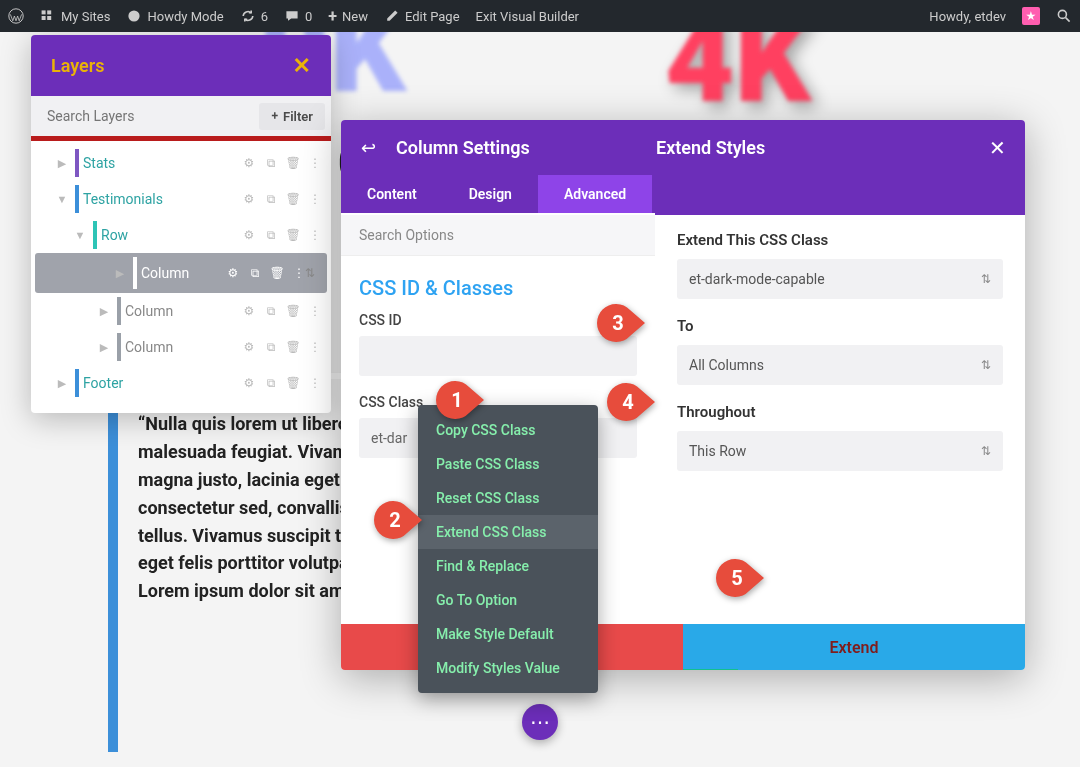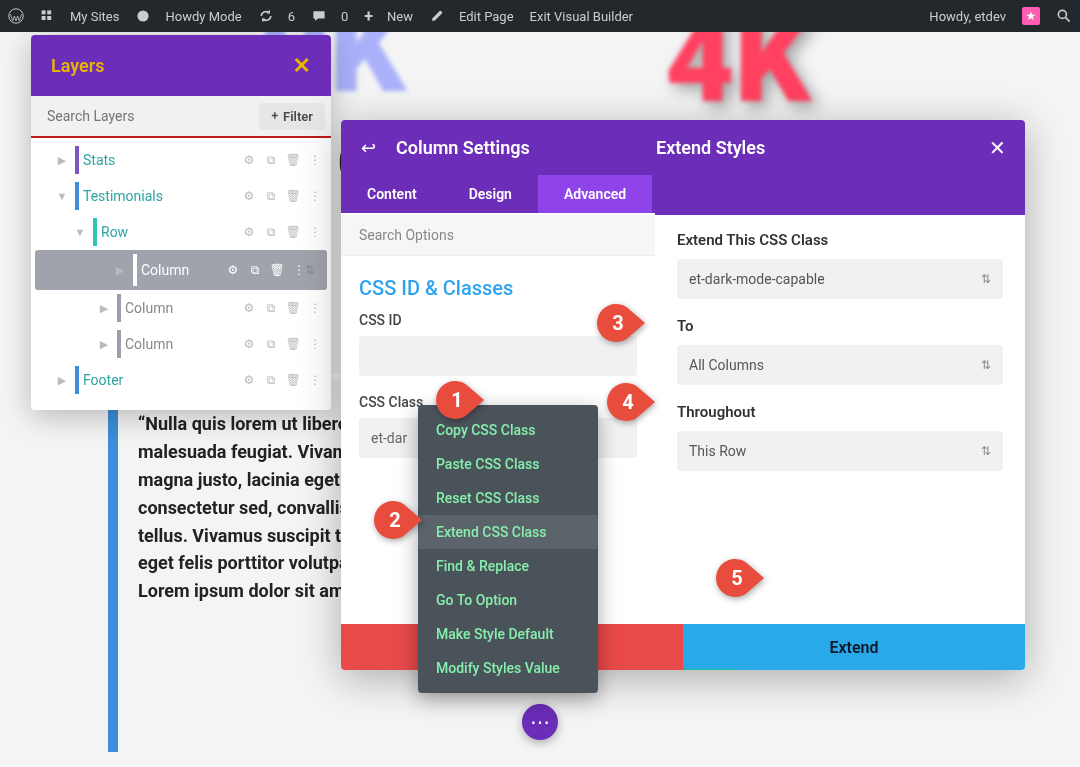--- a/index.html
+++ b/index.html
@@ -3,28 +3,28 @@
 <meta charset="utf-8">
 <style>
 *{box-sizing:border-box;margin:0;padding:0;font-family:-apple-system,BlinkMacSystemFont,"Segoe UI",Roboto,sans-serif}
 body{width:1080px;height:767px;overflow:hidden;background:#f4f4f4;position:relative}
 .bg-text{position:absolute;font-size:120px;font-weight:900;filter:blur(2px)}
 .bg-text.blue{color:#7986ff;left:260px;top:-20px;opacity:.6}
 .bg-text.red{color:#ff4060;left:665px;top:-10px;text-shadow:6px 6px 15px rgba(0,0,0,.35)}
 .bg-divider{position:absolute;left:110px;top:372px;width:860px;height:7px;background:#fff;border-top:1px solid rgba(0,0,0,.05)}
 .adminbar{position:absolute;top:0;left:0;right:0;height:32px;background:#23282d;color:#ccc;display:flex;align-items:center;font-size:13px;z-index:100}
 .adminbar .left{display:flex;align-items:center;gap:0}
-.adminbar .item{display:flex;align-items:center;padding:0 8px;height:32px;cursor:pointer;gap:14px}
+.adminbar .item{display:flex;align-items:center;padding:0 8px;height:32px;cursor:pointer;gap:5px}
 .adminbar .spacer{flex:1}
 .adminbar .pink-sq{width:18px;height:18px;background:#ff5eb0;border-radius:2px;display:flex;align-items:center;justify-content:center;color:#fff;font-size:12px}
 .ico{width:16px;height:16px;display:inline-block}
 .layers{position:absolute;left:31px;top:35px;width:300px;background:#fff;border-radius:4px;box-shadow:0 6px 30px rgba(0,0,0,.25);z-index:50;overflow:hidden}
 .layers-head{background:#6c2eb9;color:#eab308;padding:18px 20px;display:flex;align-items:center;justify-content:space-between;font-size:18px;font-weight:600}
 .layers-head .x{cursor:pointer;font-size:22px}
-.layers-search{display:flex;align-items:center;background:#f1f1f3;border-bottom:2px solid #b91c1c}
+.layers-search{display:flex;align-items:center;background:#f1f1f3;border-bottom:5px solid #b91c1c}
 .layers-search input{flex:1;border:none;background:transparent;padding:12px 16px;font-size:14px;outline:none;color:#666}
 .layers-search .flt{display:flex;align-items:center;gap:5px;background:#e6e6e9;margin:6px;padding:6px 12px;border-radius:3px;font-size:13px;color:#4a4a4a;cursor:pointer;font-weight:600}
 .tree{padding:4px 0 12px}
 .trow{display:flex;align-items:center;height:36px;font-size:14px;color:#555}
 .trow .arrow{width:26px;text-align:center;color:#bbb;cursor:pointer;font-size:11px}
 .trow .bar{width:4px;align-self:stretch;margin:4px 0}
 .trow .lbl{flex:1;padding-left:4px;cursor:pointer}
 .trow .acts{display:flex;gap:2px;padding-right:6px}
 .trow .acts span{width:20px;height:20px;display:flex;align-items:center;justify-content:center;color:#bbb;cursor:pointer;font-size:12px}
 .trow.sel{background:#a0a3ab;border-radius:3px;margin:0 4px}
@@ -58,21 +58,21 @@
 .colB{width:370px;padding:16px 22px 0}
 .search-opt{background:#f6f6f8;padding:12px 18px;color:#888;font-size:14px;border-bottom:1px solid #eee}
 .sec-title{font-size:20px;color:#2ea3f2;padding:20px 18px 12px;font-weight:500}
 .fld-lbl{font-size:14px;color:#444;padding:0 18px 8px;font-weight:500}
 .fld-lbl2{font-size:15px;color:#333;font-weight:600;margin-bottom:10px}
 .inp{margin:0 18px 18px;height:40px;background:#f1f1f3;border-radius:3px;display:flex;align-items:center;padding:0 12px;color:#666;font-size:14px}
 .sel{height:40px;background:#f1f1f3;border-radius:3px;display:flex;align-items:center;padding:0 12px;color:#555;font-size:14px;position:relative;cursor:pointer;margin-bottom:18px}
 .sel::after{content:"⇅";position:absolute;right:12px;color:#888;font-size:12px}
 .ftr-btns{display:flex;height:46px;margin-top:98px}
 .ftr-btns .cancel{flex:1;background:#e84a4a;color:#fff;display:flex;align-items:center;justify-content:center;cursor:pointer;font-size:16px}
-.ftr-btns .extend{flex:1;background:#29a9e8;color:#0f172a;display:flex;align-items:center;justify-content:center;cursor:pointer;font-size:16px;font-weight:600;position:relative}
+.ftr-btns .extend{flex:1;background:#29a9e8;color:#7f1d1d;display:flex;align-items:center;justify-content:center;cursor:pointer;font-size:16px;font-weight:600;position:relative}
 .ftr-btns .extend::after{content:"";position:absolute;left:0;bottom:-2px;width:55px;height:3px;background:#13c08f}
 .ctx{position:absolute;left:418px;top:405px;width:180px;background:#4a525a;border-radius:4px;box-shadow:0 6px 20px rgba(0,0,0,.35);z-index:80;padding:8px 0}
 .ctx::before{content:"";position:absolute;top:-7px;left:88px;border:7px solid transparent;border-bottom-color:#4a525a}
 .ctx .mi{padding:9px 18px;color:#86efac;font-size:14px;cursor:pointer;font-weight:500}
 .ctx .mi:hover,.ctx .mi.hl{background:#5b636b}
 .pin{position:absolute;width:48px;height:38px;z-index:95;color:#fff;font-weight:700;font-size:20px;display:flex;align-items:center;justify-content:center}
 .pin svg{position:absolute;width:100%;height:100%;left:0;top:0;filter:drop-shadow(1px 2px 3px rgba(0,0,0,.35))}
 .pin span{position:relative;z-index:1;margin-left:-6px}
 </style>
 </head>

